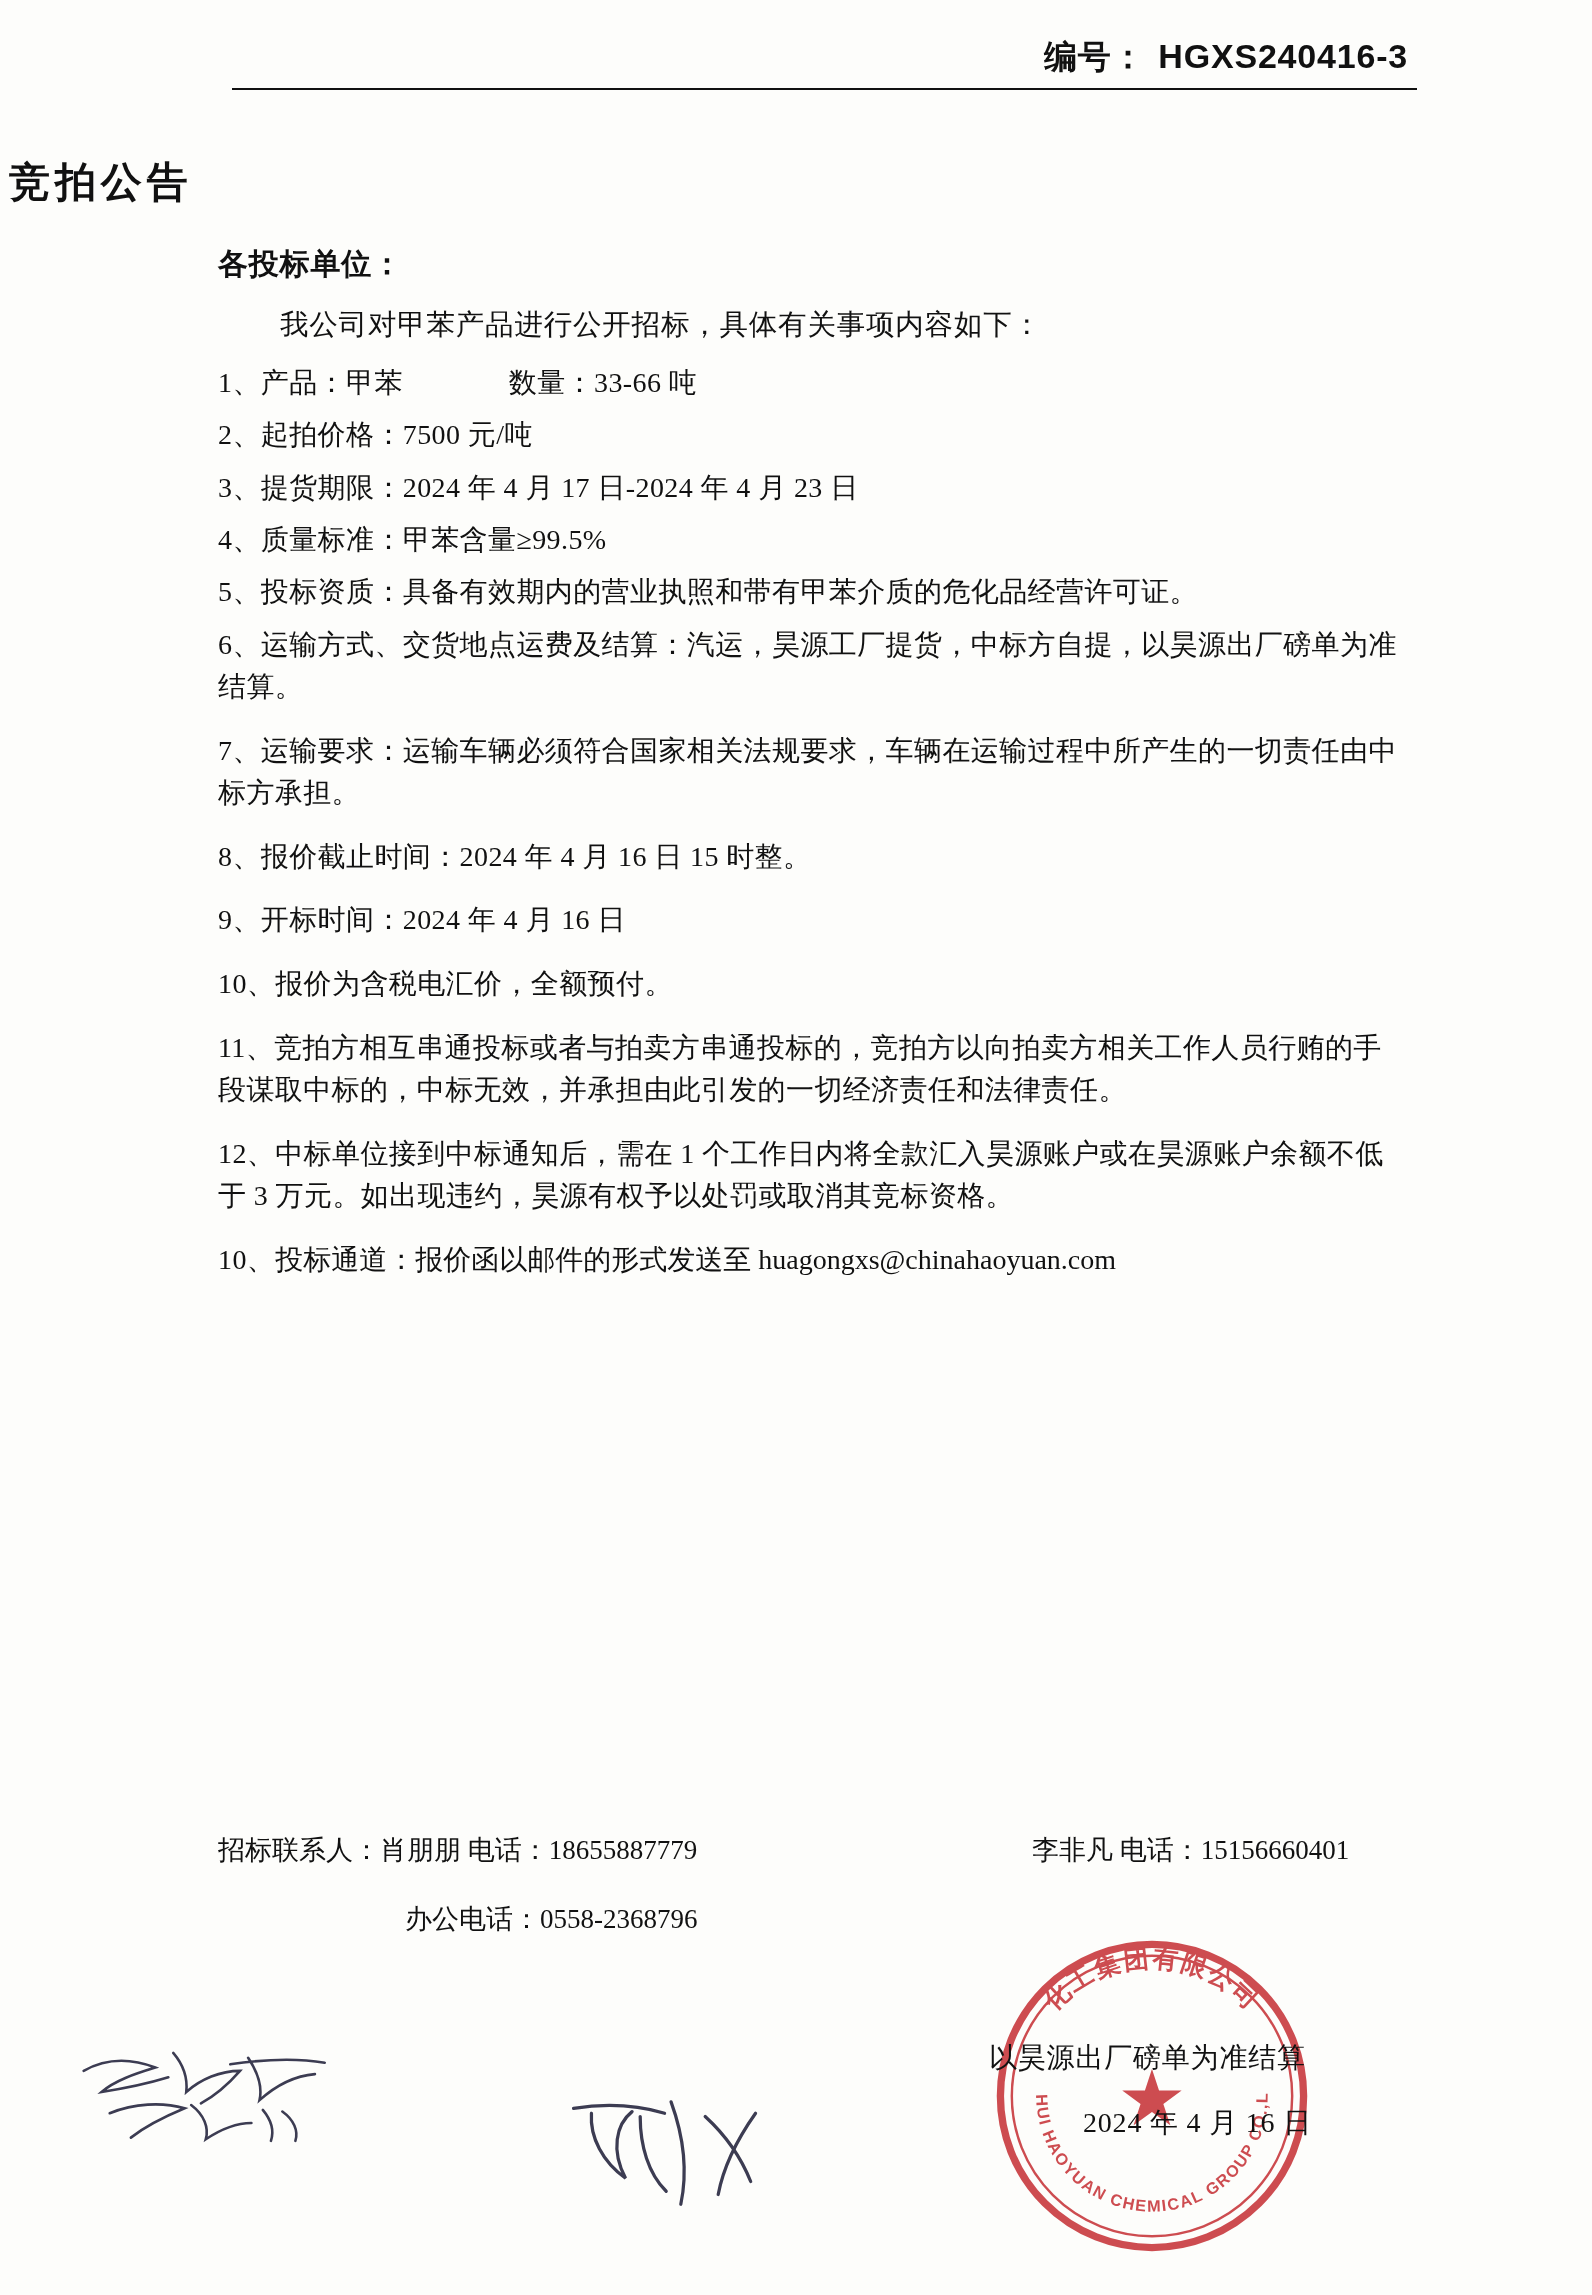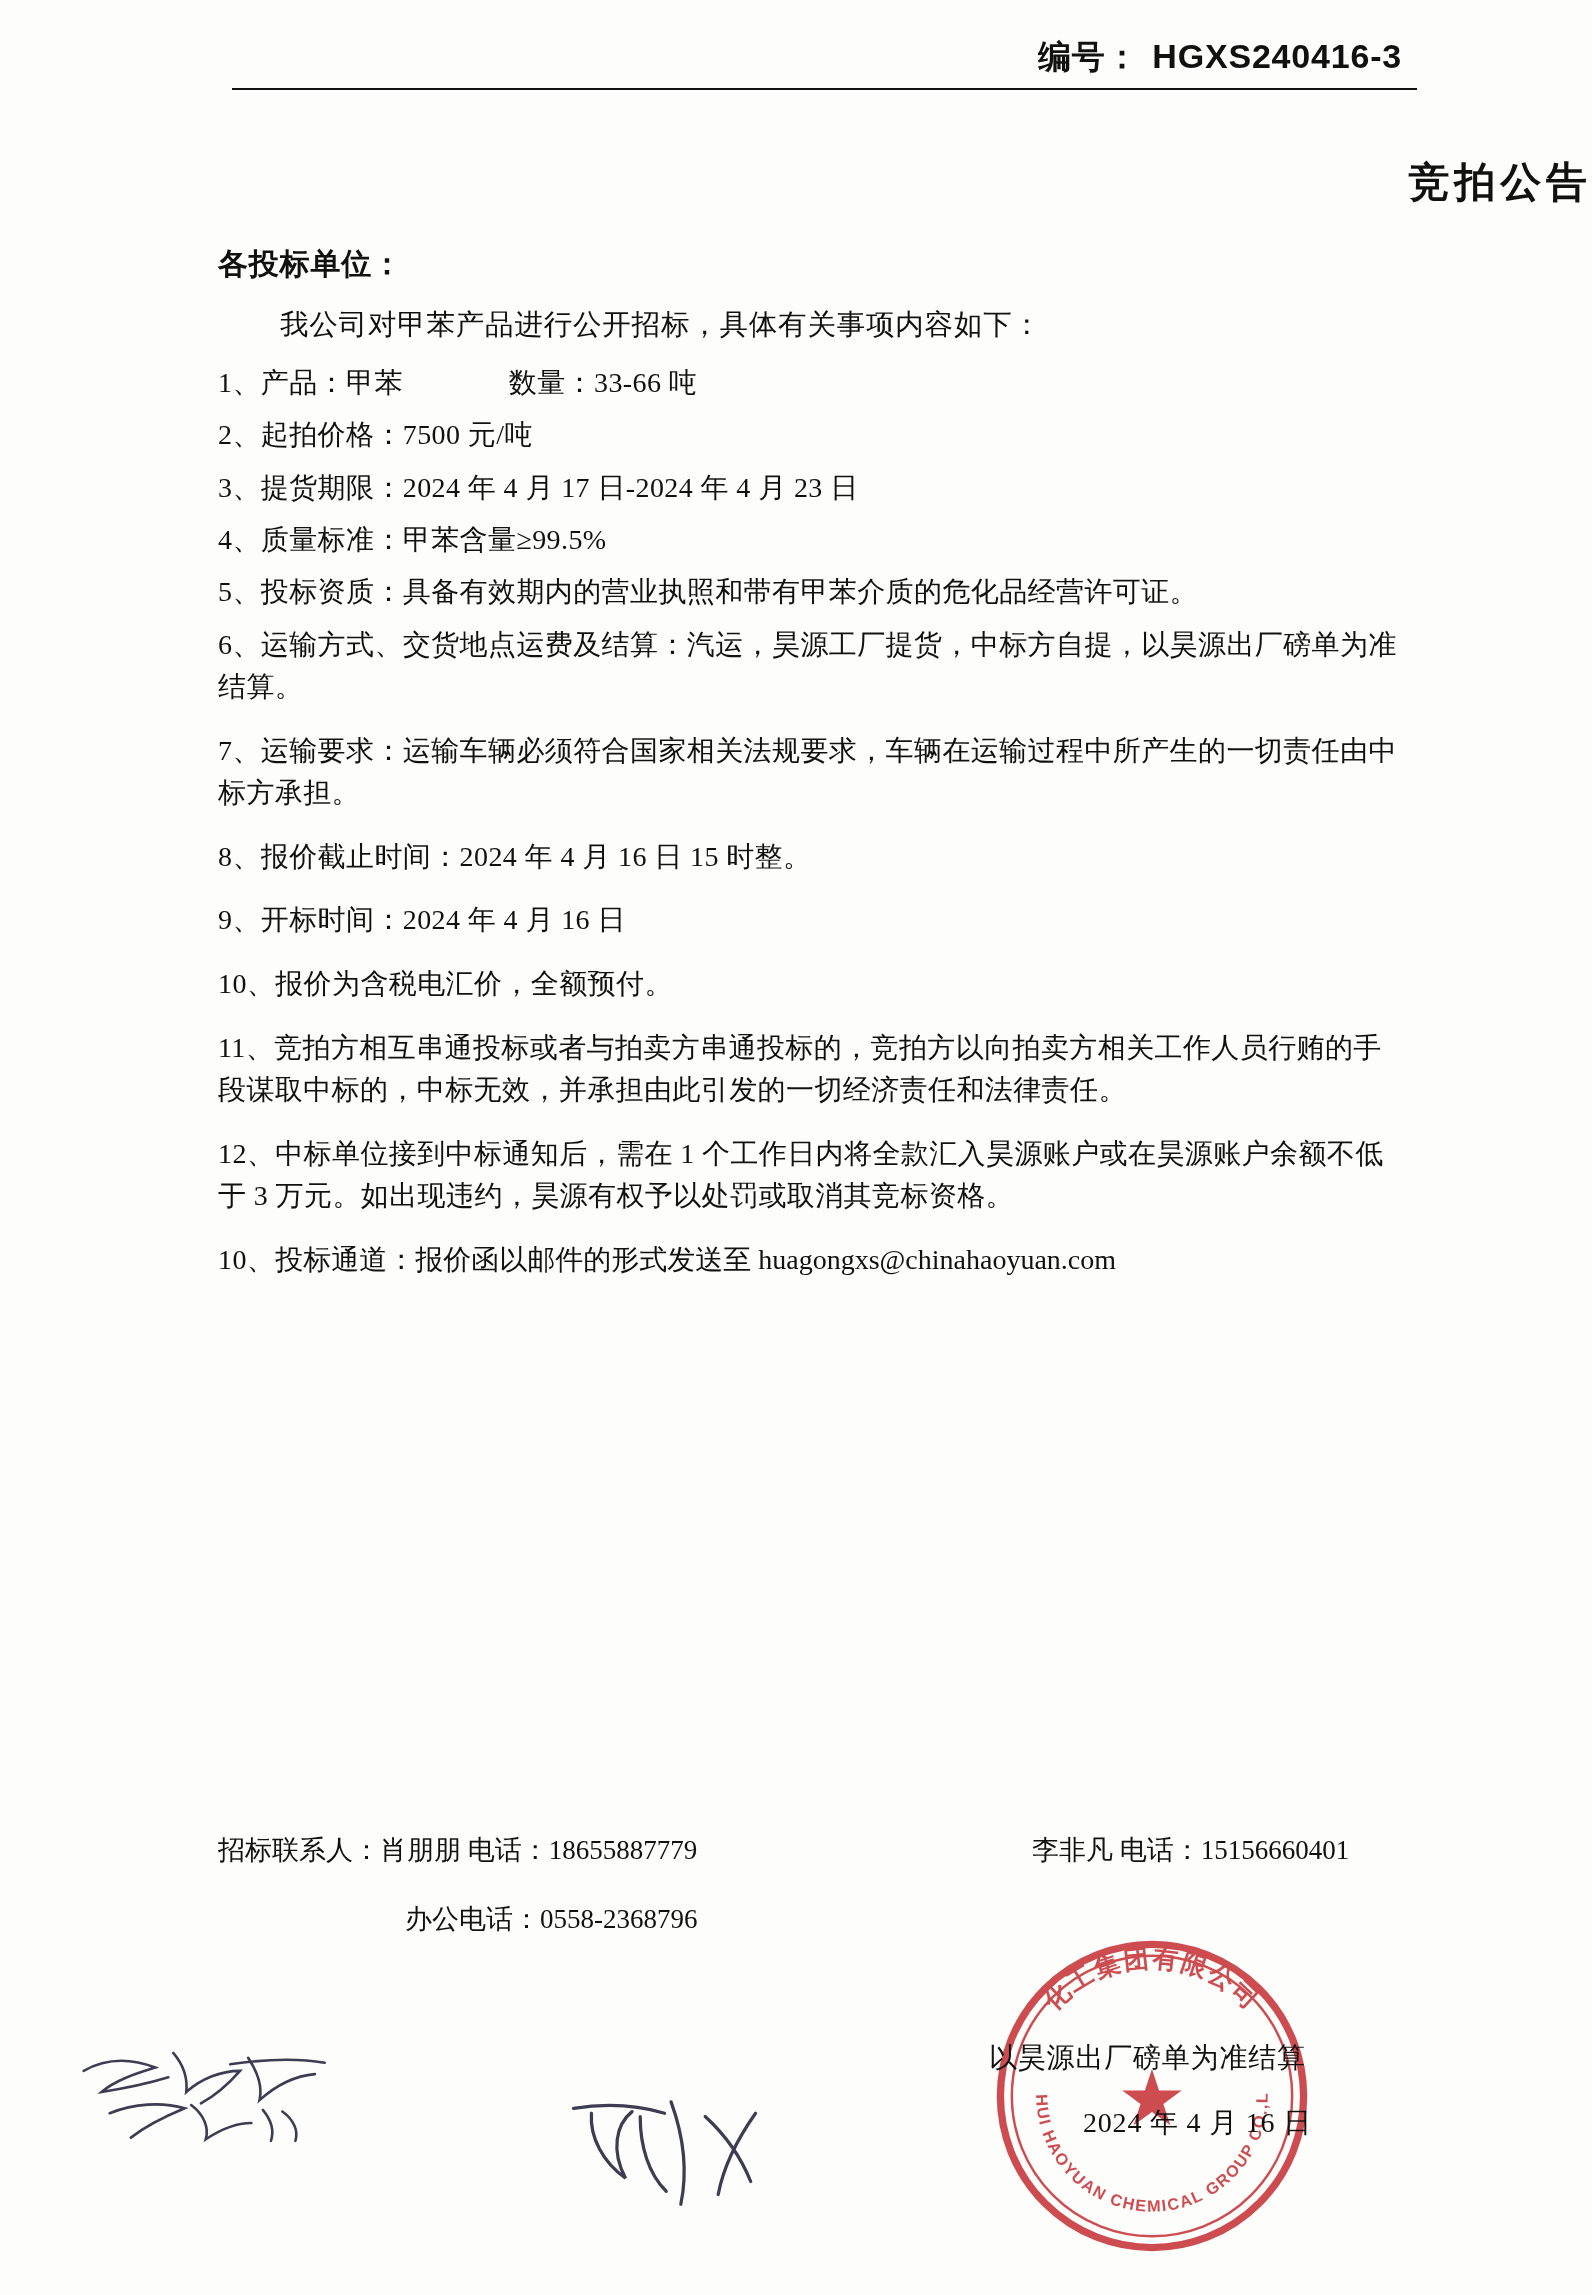--- a/index.html
+++ b/index.html
@@ -33,21 +33,21 @@
   .header-rule {
     position: absolute;
     left: 0;
     right: 0;
     bottom: 0;
     height: 2.4px;
     background: #111;
   }
   .header-text {
     position: absolute;
-    right: 15px;
+    right: 9px;
     bottom: 9.8px;
     white-space: nowrap;
     font-size: 33px;
     font-weight: bold;
     letter-spacing: 0.8px;
     font-family: "Liberation Sans", "DejaVu Sans", sans-serif;
   }
   .header-text .label {
     font-family: "Liberation Serif", "DejaVu Serif", serif;
     font-weight: bold;
@@ -58,21 +58,21 @@
     font-weight: bold;
     font-size: 34px;
   }
 
   
   .doc-title {
     position: absolute;
     top: 155px;
     left: 0;
     right: 0;
-    text-align: right;
+    text-align: left;
     font-size: 41px;
     font-weight: bold;
     letter-spacing: 4.9px;
     font-family: "Liberation Serif", "DejaVu Serif", serif;
     margin-left: 9px;
   }
 
   
   .body-block {
     position: absolute;

